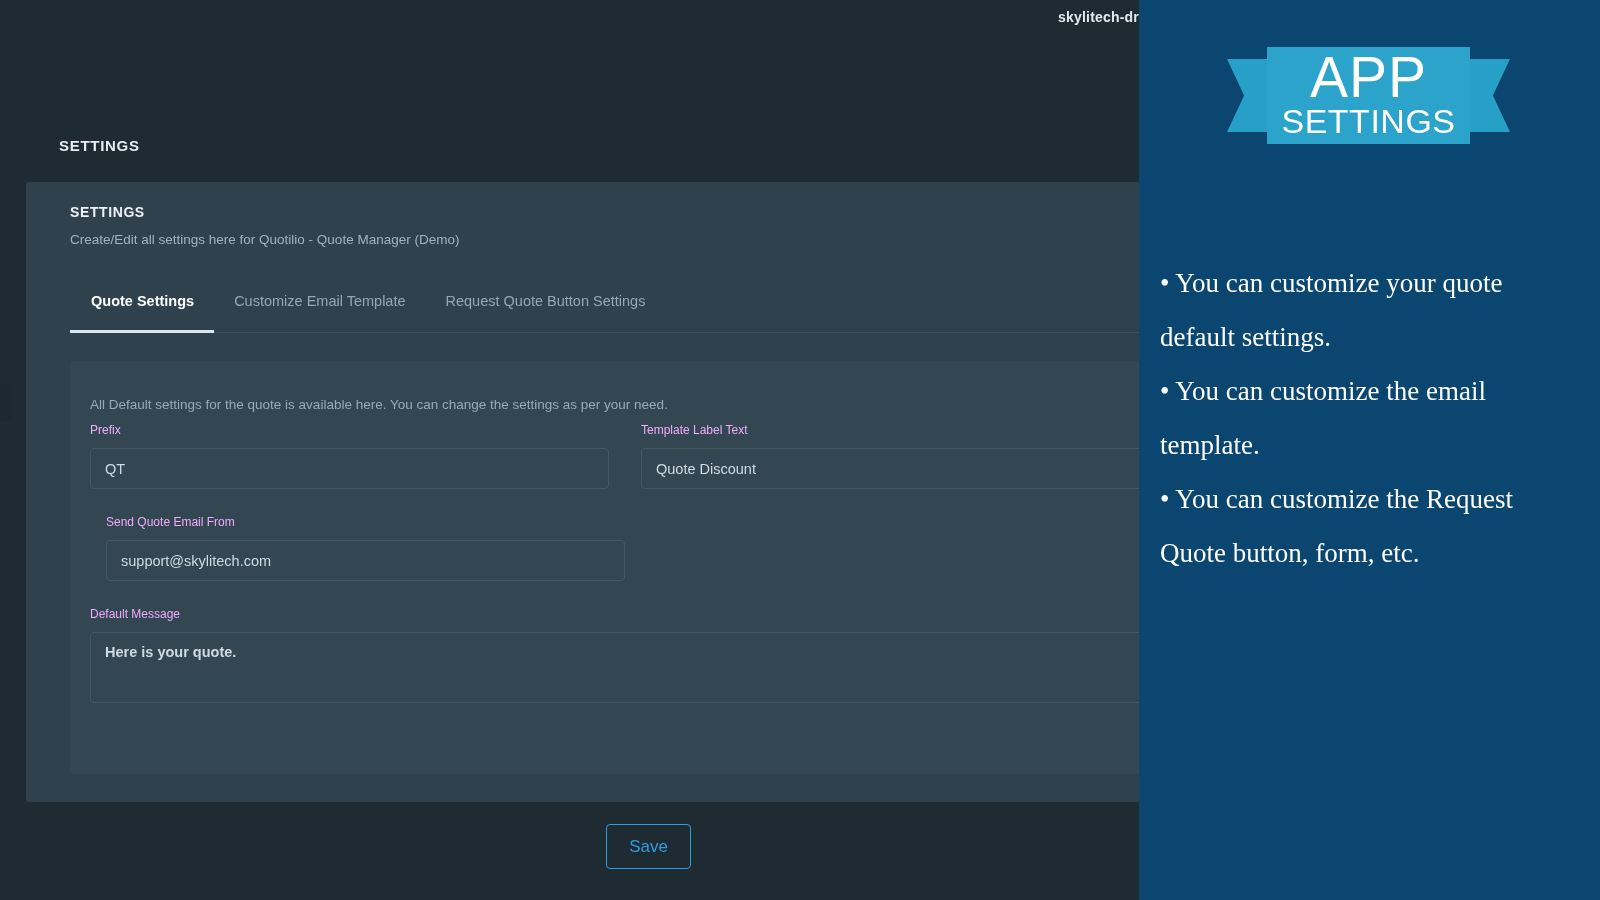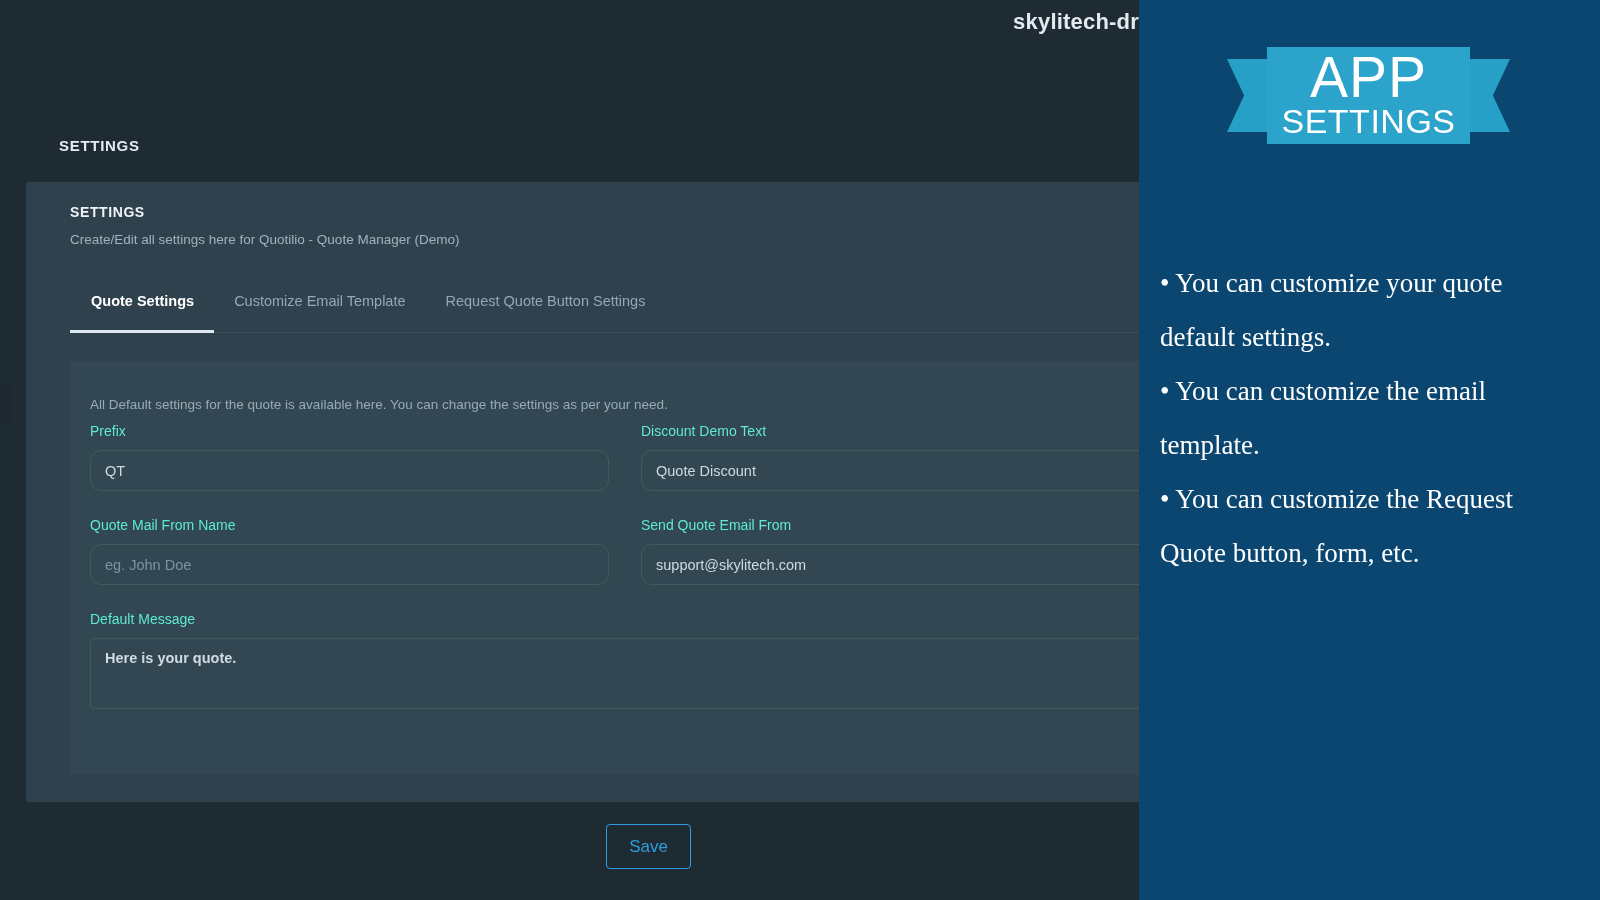--- a/index.html
+++ b/index.html
@@ -32,21 +32,21 @@
     position: absolute;
     left: 0; top: 0;
     width: 1139px;
     height: 44px;
     background: #1f2b33;
   }
   .topbar-title {
     position: absolute;
     right: 0;
     top: 9px;
-    font-size: 22px;
+    font-size: 14px;
     font-weight: bold;
     color: #e3e9ee;
     letter-spacing: 0.2px;
     white-space: nowrap;
   }
 
   .edge-tab {
     position: absolute;
     left: -10px;
     top: 384px;
@@ -153,30 +153,30 @@
     top: 62px;
     width: 1070px;
     display: flex;
     flex-wrap: wrap;
   }
   .field { width: 50%; padding: 0 16px 0 0; margin-bottom: 26px; }
   .field.right { padding: 0 0 0 16px; }
   .field.full { width: 100%; padding: 0; margin-bottom: 0; }
 
   .f-label {
-    font-size: 14px;
-    color: #5eead4;
+    font-size: 12px;
+    color: #f0abfc;
     margin-bottom: 11px;
   }
   .f-input {
     width: 100%;
     height: 41px;
     background: transparent;
     border: 1px solid #44585f;
-    border-radius: 11px;
+    border-radius: 4px;
     color: #cfdae1;
     font-size: 14.5px;
     font-family: "Liberation Sans", sans-serif;
     padding: 0 14px;
     outline: none;
   }
   .f-input::placeholder { color: #7e939f; }
   .f-area {
     width: 100%;
     height: 71px;
@@ -313,28 +313,24 @@
         <div class="panel-note">All Default settings for the quote is available here. You can change the settings as per your need.</div>
 
         <div class="form-grid">
 
           <div class="field">
             <div class="f-label">Prefix</div>
             <input class="f-input" type="text" value="QT" style="">
           </div>
 
           <div class="field right">
-            <div class="f-label">Discount Demo Text</div>
+            <div class="f-label">Template Label Text</div>
             <input class="f-input" type="text" value="Quote Discount" style="">
           </div>
 
-          <div class="field">
-            <div class="f-label">Quote Mail From Name</div>
-            <input class="f-input" type="text" placeholder="eg. John Doe" style="">
-          </div>
 
           <div class="field right">
             <div class="f-label">Send Quote Email From</div>
             <input class="f-input" type="text" value="support@skylitech.com" style="">
           </div>
 
           <div class="field full">
             <div class="f-label">Default Message</div>
             <textarea class="f-area" style="">Here is your quote.</textarea>
           </div>

